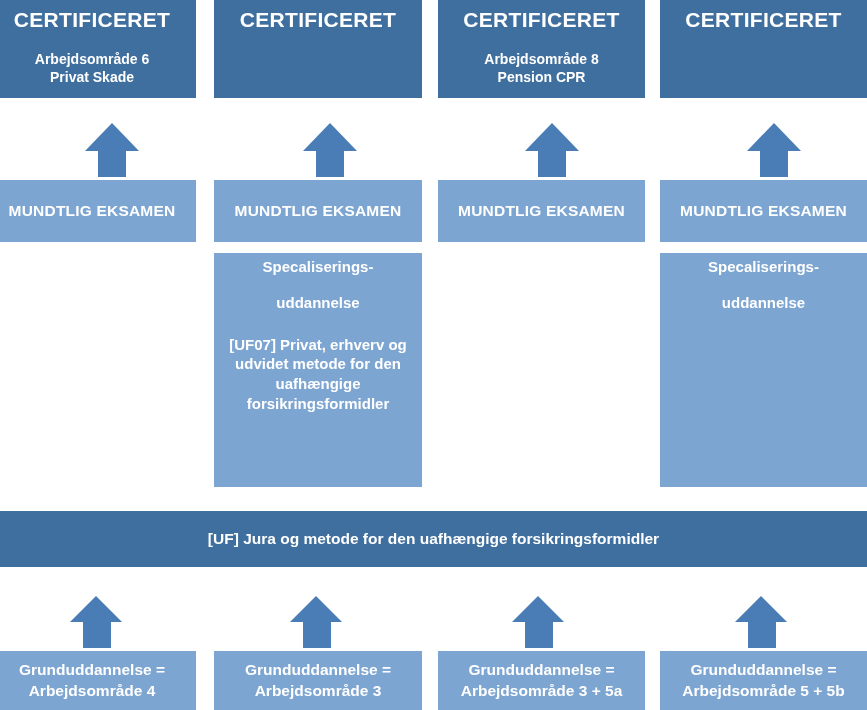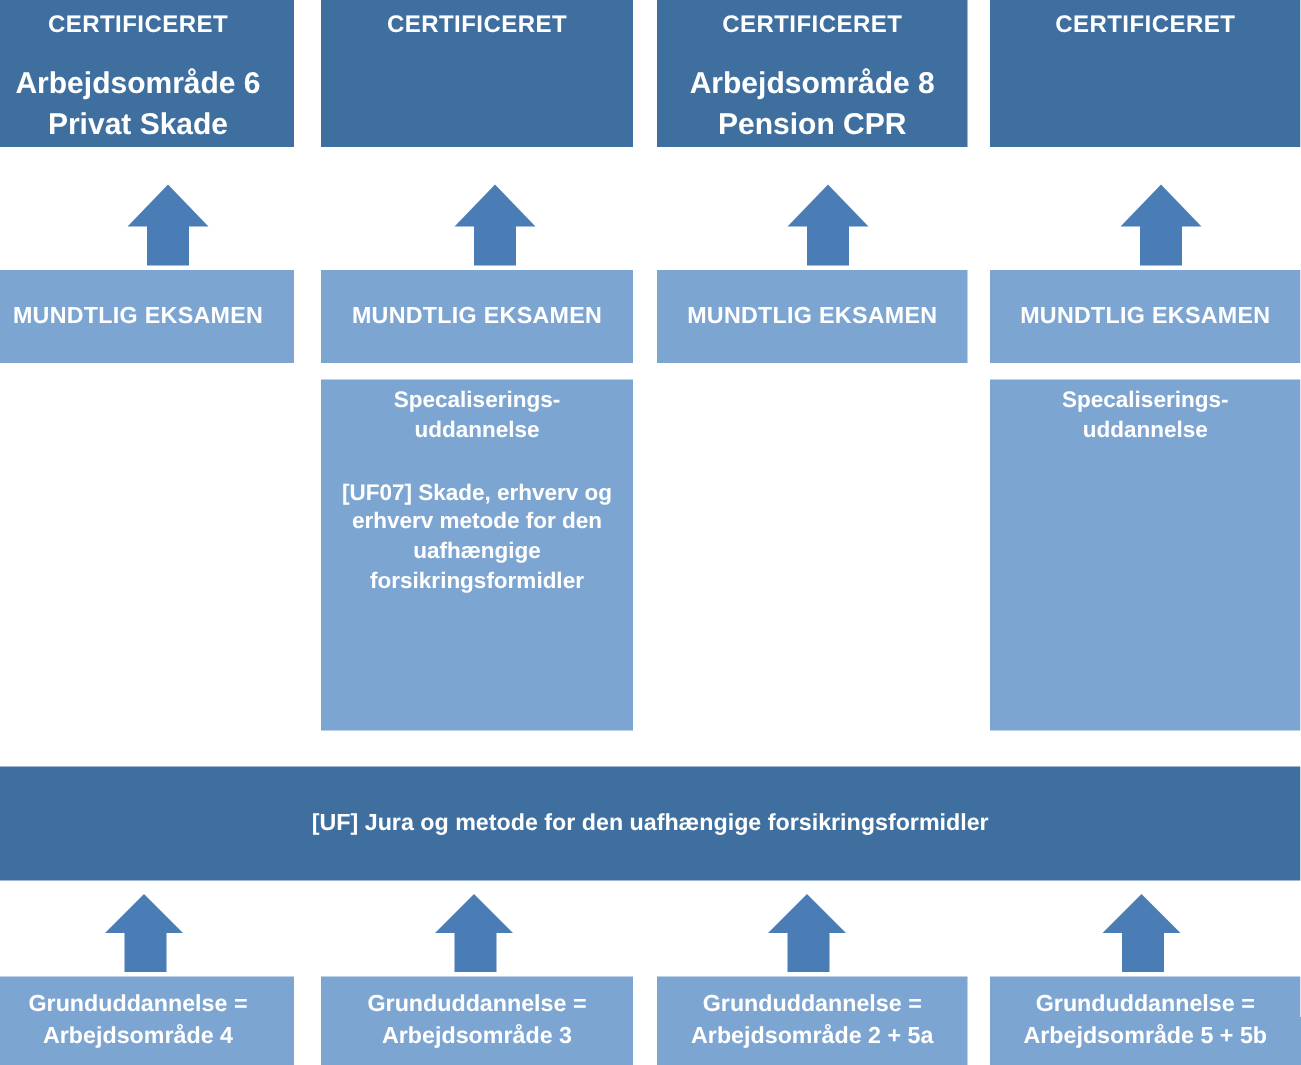--- a/index.html
+++ b/index.html
@@ -39,25 +39,25 @@
   .cert-box {
     background: #3f6f9f;
     top: 0;
     height: 98px;
     font-size: 15.5px;
     justify-content: flex-start;
     padding-top: 6px;
   }
   .cert-title {
     letter-spacing: 0.3px;
-    font-size: 16px;
+    font-size: 21px;
     margin-bottom: 16px;
   }
   .cert-sub {
-    font-size: 20px;
+    font-size: 14px;
   }
   .cert-sub .l2 { display: block; }
 
   
   .exam-box {
     background: #7da5d1;
     top: 180px;
     height: 62px;
     font-size: 15.5px;
     letter-spacing: 0.2px;
@@ -65,30 +65,30 @@
 
   
   .spec-box {
     background: #7da5d1;
     top: 253px;
     height: 234px;
     font-size: 15px;
     justify-content: flex-start;
   }
   .spec-head { margin-bottom: 0; }
-  .spec-head .l2 { display: block; }
+  .spec-head .l2 { display: block; margin-top: 16px; }
   .spec-body { margin-top: 22px; }
 
   
   .wide-bar {
     background: #3f6f9f;
     left: 0;
     width: 867px;
     top: 511px;
-    height: 76px;
+    height: 56px;
     font-size: 15.5px;
     flex-direction: row;
   }
 
   
   .base-box {
     background: #7da5d1;
     top: 651px;
     height: 59px;
     font-size: 15.5px;
@@ -200,21 +200,21 @@
   </div>
   <div class="box exam-box col4">
     <span>MUNDTLIG EKSAMEN</span>
   </div>
 
   <div class="box spec-box col2">
     <div class="spec-head">
       <span>Specaliserings-</span>
       <span class="l2">uddannelse</span>
     </div>
-    <div class="spec-body">[UF07] Skade, erhverv og erhverv metode for den uafhængige forsikringsformidler</div>
+    <div class="spec-body">[UF07] Privat, erhverv og udvidet metode for den uafhængige forsikringsformidler</div>
   </div>
 
   <div class="box spec-box col4">
     <div class="spec-head">
       <span>Specaliserings-</span>
       <span class="l2">uddannelse</span>
     </div>
   </div>
 
   <div class="box wide-bar">
@@ -241,20 +241,20 @@
   <div class="box base-box col1">
     <span>Grunduddannelse =</span>
     <span class="l2">Arbejdsområde 4</span>
   </div>
   <div class="box base-box col2">
     <span>Grunduddannelse =</span>
     <span class="l2">Arbejdsområde 3</span>
   </div>
   <div class="box base-box col3">
     <span>Grunduddannelse =</span>
-    <span class="l2">Arbejdsområde 2 + 5a</span>
+    <span class="l2">Arbejdsområde 3 + 5a</span>
   </div>
   <div class="box base-box col4">
     <span>Grunduddannelse =</span>
     <span class="l2">Arbejdsområde 5 + 5b</span>
   </div>
 
 </div>
 
 </body></html>

